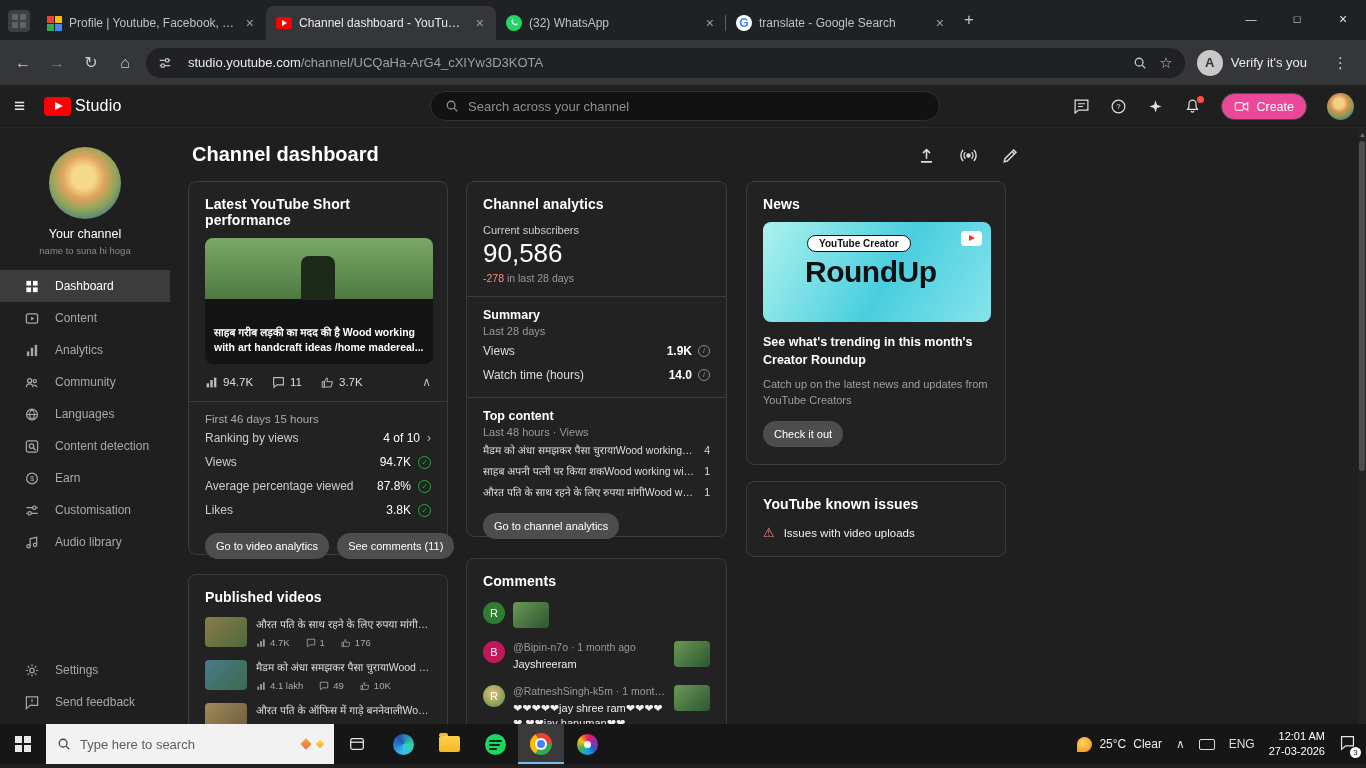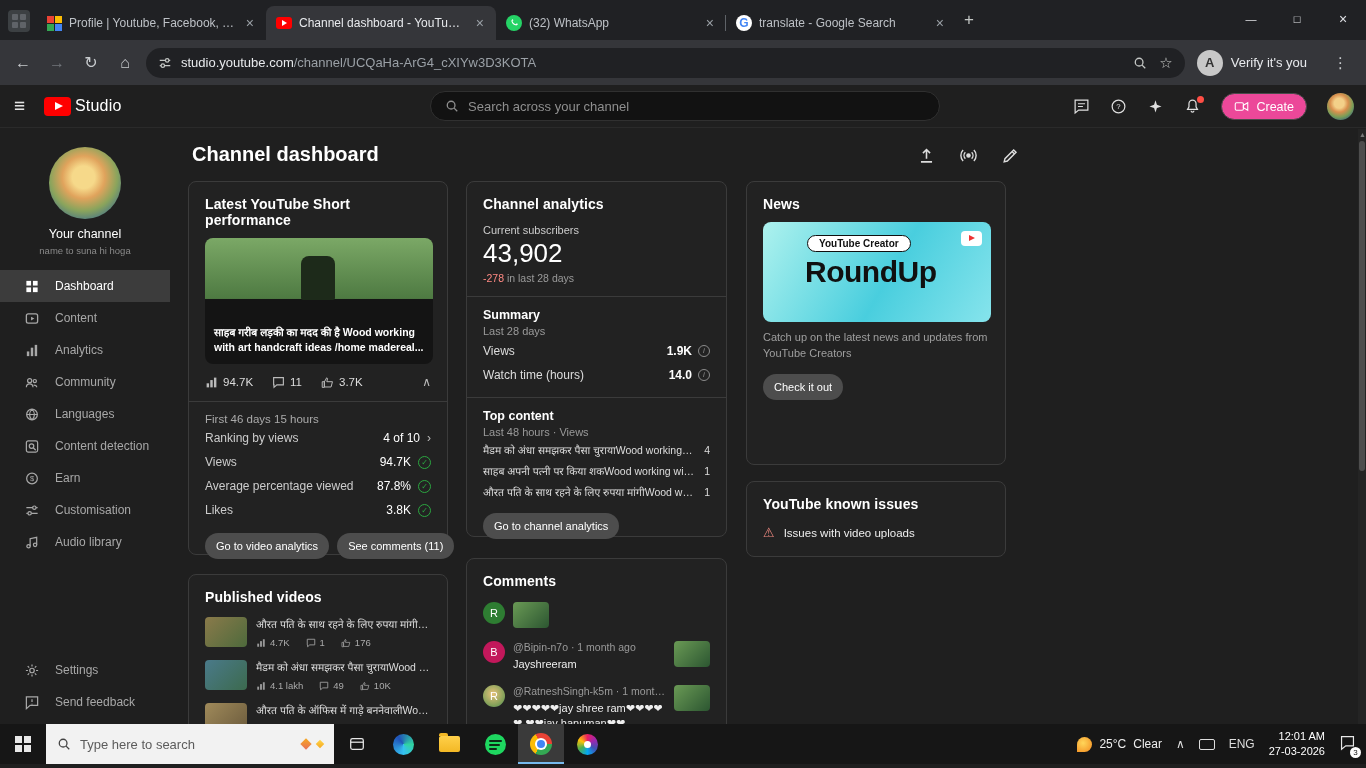--- a/index.html
+++ b/index.html
@@ -32,21 +32,21 @@
   .newtab{color:#c4c7c5;font-size:17px;margin:0 0 10px 8px;}
   .wincontrols{position:absolute;right:0;top:0;height:38px;display:flex;}
   .wc{width:46px;height:38px;display:flex;align-items:center;justify-content:center;color:#dfe1e5;font-size:11px;}
 
   
   .toolbar{position:absolute;top:40px;left:0;right:0;height:45px;background:#35363a;
     display:flex;align-items:center;padding:0 10px;gap:8px;color:#d5d7db;}
   .navbtn{width:26px;text-align:center;font-size:16px;color:#c8cbce;}
   .navbtn.dim{color:#72767b;}
   .omnibox{flex:1;height:30px;background:#202124;border-radius:15px;display:flex;align-items:center;
-    padding:0 12px;gap:9px;font-size:13px;min-width:0;}
+    padding:0 12px;gap:16px;font-size:13px;min-width:0;}
   .url-host{color:#e8eaed;}
   .url-path{color:#9aa0a6;}
   .omni-right{margin-left:auto;display:flex;align-items:center;gap:12px;color:#c4c7c5;}
   .verify{display:flex;align-items:center;gap:8px;padding:3px 10px 3px 4px;border-radius:15px;}
   .verify .av{width:26px;height:26px;border-radius:50%;background:#c8c8c8;color:#333;font-size:13px;
     font-weight:bold;display:flex;align-items:center;justify-content:center;}
   .verify .vt{color:#e8eaed;font-size:13px;white-space:nowrap;}
   .moredots{color:#c8cbce;font-size:15px;padding:0 8px;}
 
   
@@ -619,21 +619,21 @@
               </svg>
             <span>1.9K</span>
           </div>
         </div>
       </div>
     </div>
 
     <div class="card c-an">
       <h3>Channel analytics</h3>
       <div class="subs-lbl">Current subscribers</div>
-      <div class="subs-val">43,902</div>
+      <div class="subs-val">90,586</div>
       <div class="subs-delta"><span class="neg">-278</span><span class="suf"> in last 28 days</span></div>
       <div class="hr"></div>
       <div class="sec-title">Summary</div>
       <div class="sec-sub">Last 28 days</div>
 
       <div class="an-row">
         <span class="lbl">Views</span>
         <span class="val">1.9K</span>
         <span class="info-i">i</span>
       </div>
@@ -691,20 +691,21 @@
       </div>
     </div>
 
     <div class="card c-news">
       <h3>News</h3>
       <div class="banner">
         <span class="b-pill">YouTube Creator</span>
         <span class="b-word">RoundUp</span>
         <span class="b-yt"></span>
       </div>
+      <div class="news-head">See what's trending in this month's Creator Roundup</div>
       <div class="news-body">Catch up on the latest news and updates from YouTube Creators</div>
       <div class="btn-row">
         <button class="pill">Check it out</button>
       </div>
     </div>
 
     <div class="card c-iss">
       <h3>YouTube known issues</h3>
       <div class="iss-row">
         <span class="iss-ic">⚠</span>

